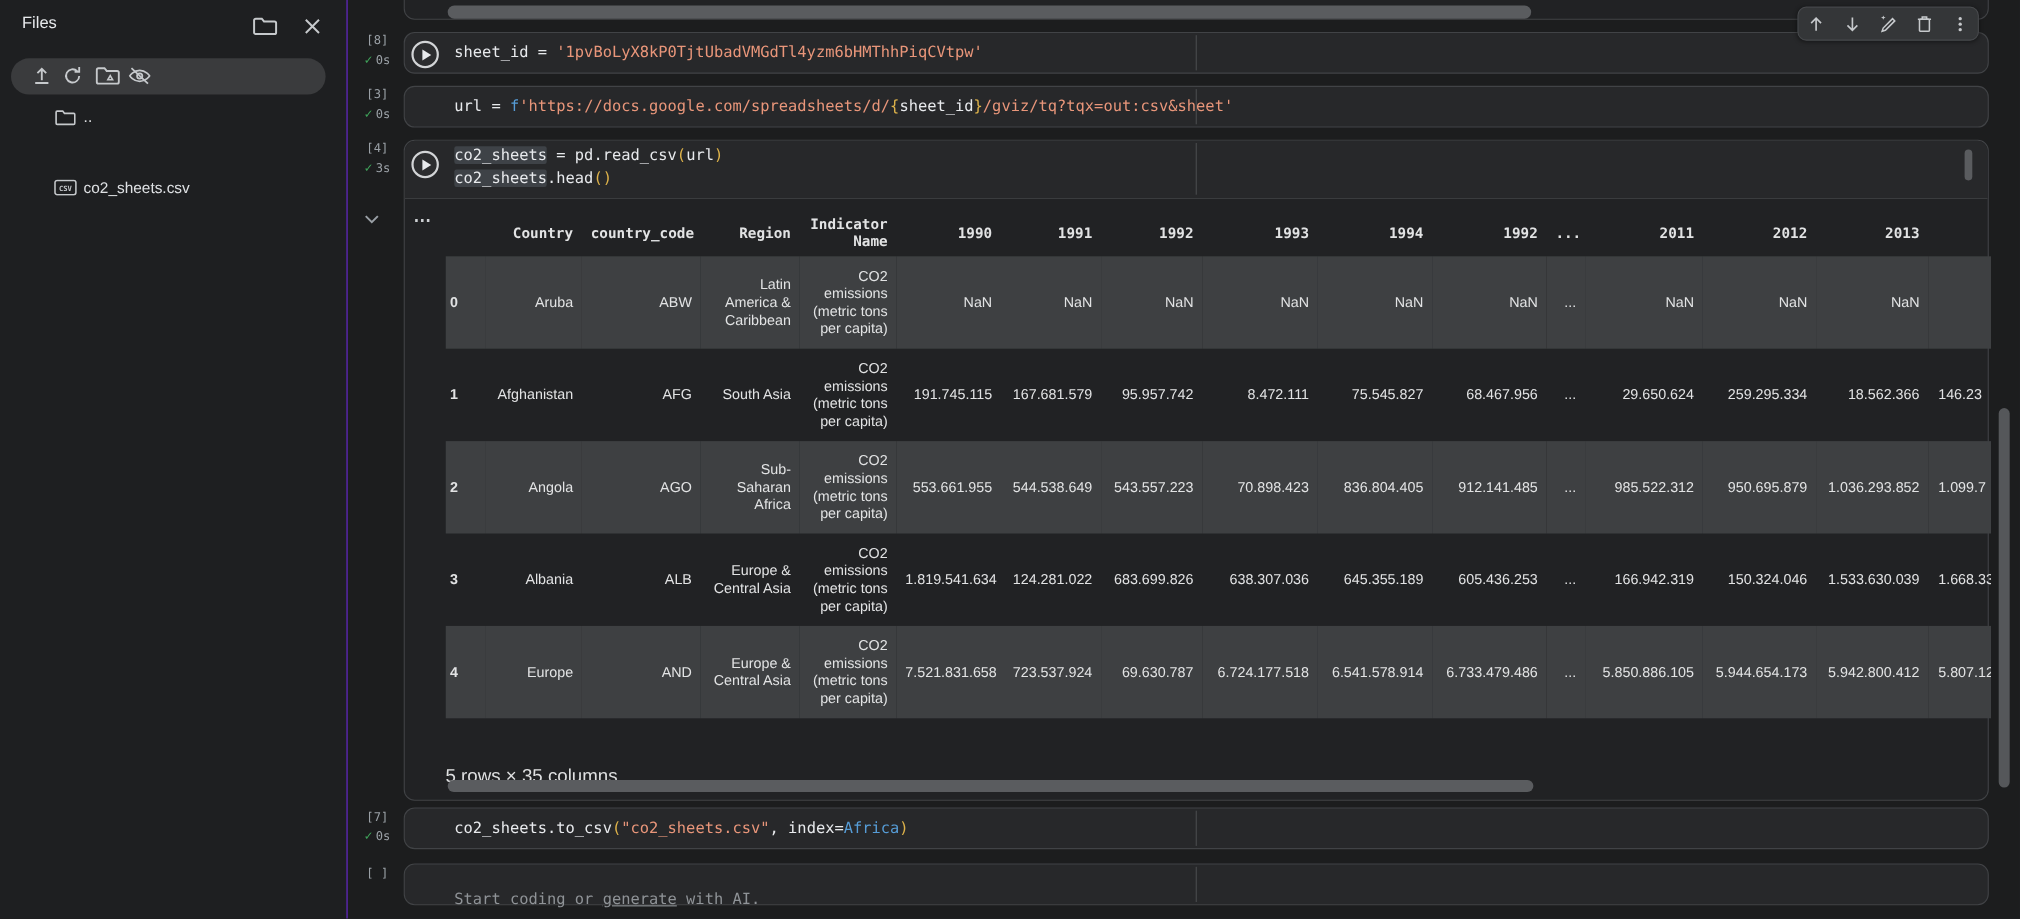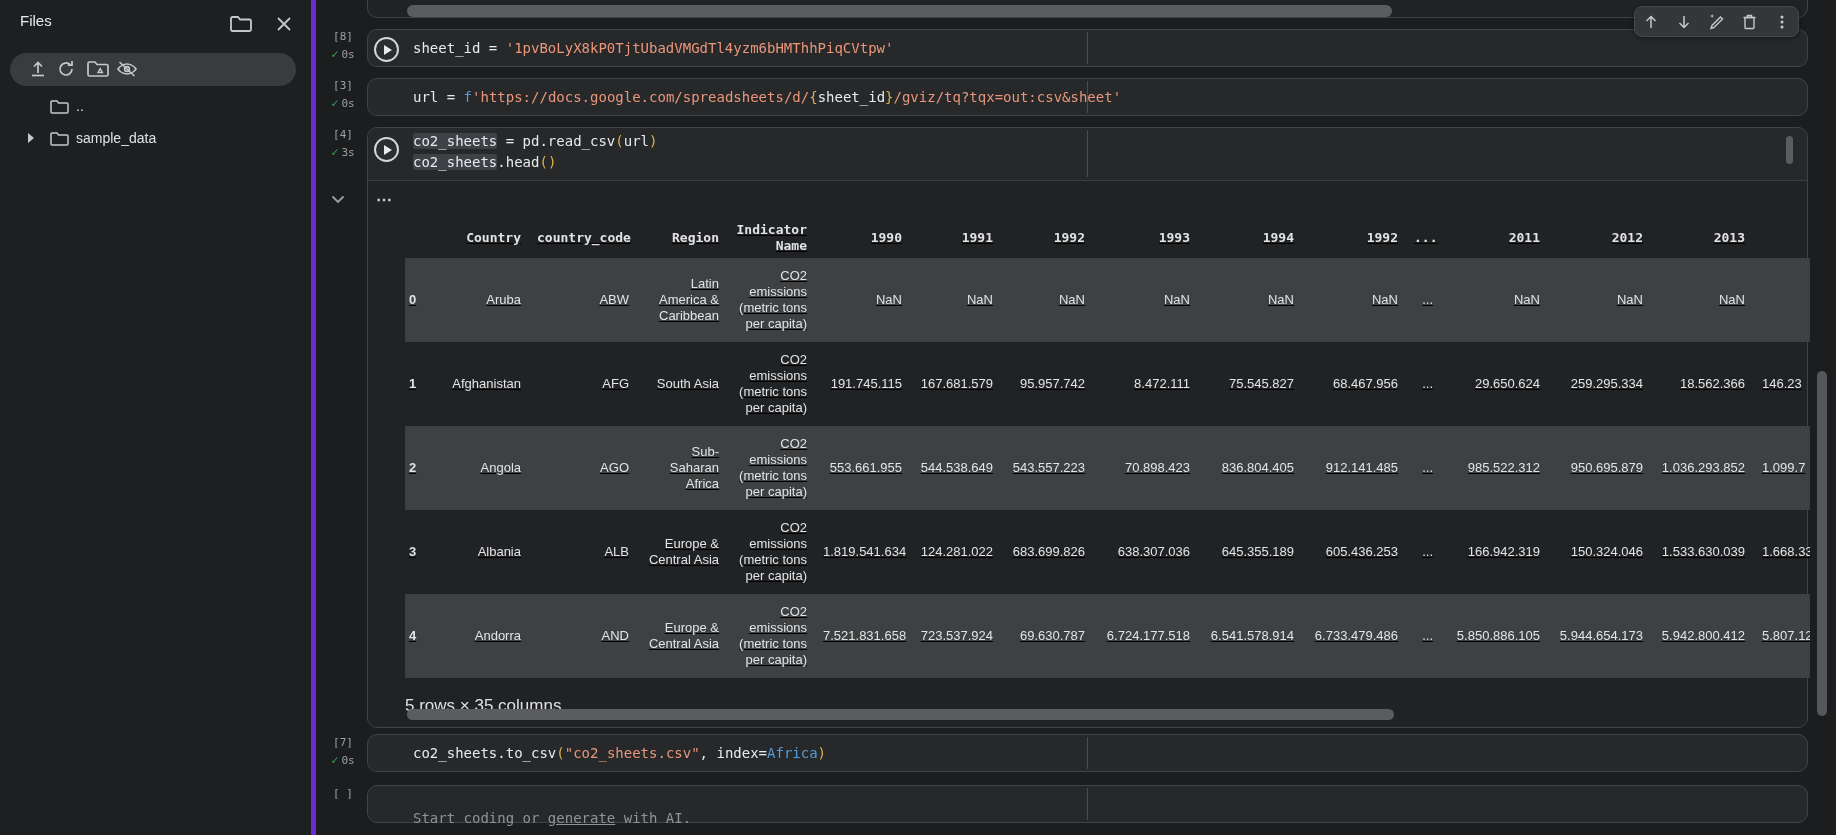--- a/index.html
+++ b/index.html
@@ -1,20 +1,20 @@
 <!DOCTYPE html>
 <html><head>
 <meta charset="utf-8">
 <style>
   html,body{margin:0;padding:0;}
   body{width:1836px;height:835px;background:#1c1d1e;overflow:hidden;position:relative;
        font-family:"Liberation Sans",sans-serif;}
   
   .files{position:absolute;left:0;top:0;width:316px;height:835px;background:#1e1f21;
-         border-right:5px solid #6d28d9;box-sizing:border-box;}
+         border-right:1px solid #6d28d9;box-sizing:border-box;}
   .files-title{position:absolute;left:20px;top:12px;font-size:15px;color:#e8eaed;}
   .icon-btn{position:absolute;cursor:pointer;display:flex;align-items:center;justify-content:center;}
   .files-toolbar{position:absolute;left:10px;top:53px;width:286px;height:33px;background:#3a3b3d;
                  border-radius:17px;}
   .tree-row{position:absolute;left:0;width:316px;height:27px;cursor:pointer;}
   .tree-label{position:absolute;left:76px;top:4px;font-size:14px;color:#dfe1e4;}
   svg{display:block;}
   
   .cell{position:absolute;left:367px;width:1441px;background:#27282a;border:1px solid #414346;
         border-radius:10px;box-sizing:border-box;}
@@ -42,21 +42,21 @@
             border-bottom:5px solid transparent;margin-left:2px;}
   .sb{position:absolute;background:#5a5c5f;border-radius:6px;z-index:4;cursor:pointer;}
   .cell-toolbar{position:absolute;left:1634px;top:6px;width:163px;height:29px;background:#343638;
                 border:1px solid #47494c;border-radius:8px;display:flex;align-items:center;
                 justify-content:space-around;z-index:9;box-shadow:0 1px 4px rgba(0,0,0,.45);}
   .tb-icon{width:20px;height:20px;display:flex;align-items:center;justify-content:center;cursor:pointer;}
   .out-ellipsis{position:absolute;left:376px;top:190px;font:bold 16px "Liberation Sans",sans-serif;
                 color:#cdd0d3;letter-spacing:1px;z-index:3;}
   .chev{position:absolute;left:331px;top:195px;cursor:pointer;z-index:3;}
   
-  .df-wrap{position:absolute;left:405px;top:218px;width:1405px;height:462px;overflow:hidden;z-index:2;text-decoration:underline;}
+  .df-wrap{position:absolute;left:405px;top:193px;width:1405px;height:462px;overflow:hidden;z-index:2;}
   table.df{border-collapse:collapse;table-layout:fixed;width:1475px;color:#e2e3e4;
            font:13px "Liberation Sans",sans-serif;}
   table.df thead tr{height:40px;}
   table.df tbody tr{height:84px;}
   table.df th{font:bold 13px "DejaVu Sans Mono",monospace;text-align:right;vertical-align:middle;
               padding:2px 8px;line-height:16px;}
   table.df td{text-align:right;vertical-align:middle;padding:2px 8px;line-height:16px;}
   table.df tr.stripe{background:#3e4042;}
   table.df .col-idx{font-weight:bold;text-align:left;padding-left:4px;}
   table.df .col-extra{text-align:left;padding-left:9px;}
@@ -112,34 +112,30 @@
 
   <div class="tree-row" style="top:94px;">
     <span class="icon-btn" style="left:50px;top:5px;">
       <svg width="19" height="16" viewBox="0 0 19 16">
           <path d="M1 3a1 1 0 0 1 1-1h5l1.6 2H17a1 1 0 0 1 1 1v8a1 1 0 0 1-1 1H2a1 1 0 0 1-1-1z" fill="none" stroke="#c6c9cc" stroke-width="1.5"></path>
         </svg>
     </span>
     <span class="tree-label">..</span>
   </div>
 
-  <div class="tree-row" style="top:126px;">
-    <span class="icon-btn" style="left:27px;top:7px;">
-      <svg width="8" height="10" viewBox="0 0 8 10">
-          <path d="M1 0l6 5-6 5z" fill="#c6c9cc"></path>
+
+  <div class="tree-row" style="top:158px;">
+    <span class="icon-btn" style="left:49px;top:5px;">
+      <svg width="21" height="15" viewBox="0 0 21 15">
+          <rect x="1" y="1" width="19" height="13" rx="2" fill="none" stroke="#c6c9cc" stroke-width="1.4"></rect>
+          <text x="10.5" y="10.5" text-anchor="middle" font-family="DejaVu Sans Mono, monospace" font-size="6.5" font-weight="bold" fill="#c6c9cc">CSV</text>
         </svg>
     </span>
-    <span class="icon-btn" style="left:50px;top:5px;">
-      <svg width="19" height="16" viewBox="0 0 19 16">
-          <path d="M1 3a1 1 0 0 1 1-1h5l1.6 2H17a1 1 0 0 1 1 1v8a1 1 0 0 1-1 1H2a1 1 0 0 1-1-1z" fill="none" stroke="#c6c9cc" stroke-width="1.5"></path>
-        </svg>
-    </span>
-    <span class="tree-label">sample_data</span>
-  </div>
-
+    <span class="tree-label">co2_sheets.csv</span>
+  </div>
 </div>
 
 <div class="cell output-bg" style="top:-26px;height:44px;"></div>
 <div class="sb" style="left:407px;top:5px;width:985px;height:12px;"></div>
 
 <div class="cell-toolbar">
   <span class="tb-icon">
     <svg width="16" height="16" viewBox="0 0 16 16">
         <path d="M8 14V3M3.5 7L8 2.5 12.5 7" fill="none" stroke="#c6c9cc" stroke-width="1.5"></path>
       </svg>
@@ -322,21 +318,21 @@
           <td>645.355.189</td>
           <td>605.436.253</td>
           <td>...</td>
           <td>166.942.319</td>
           <td>150.324.046</td>
           <td>1.533.630.039</td>
           <td class="col-extra">1.668.33</td>
         </tr>
         <tr class="stripe">
           <td class="col-idx">4</td>
-          <td>Andorra</td>
+          <td>Europe</td>
           <td>AND</td>
           <td>Europe &amp; Central Asia</td>
           <td>CO2 emissions (metric tons per capita)</td>
           <td>7.521.831.658</td>
           <td>723.537.924</td>
           <td>69.630.787</td>
           <td>6.724.177.518</td>
           <td>6.541.578.914</td>
           <td>6.733.479.486</td>
           <td>...</td>

